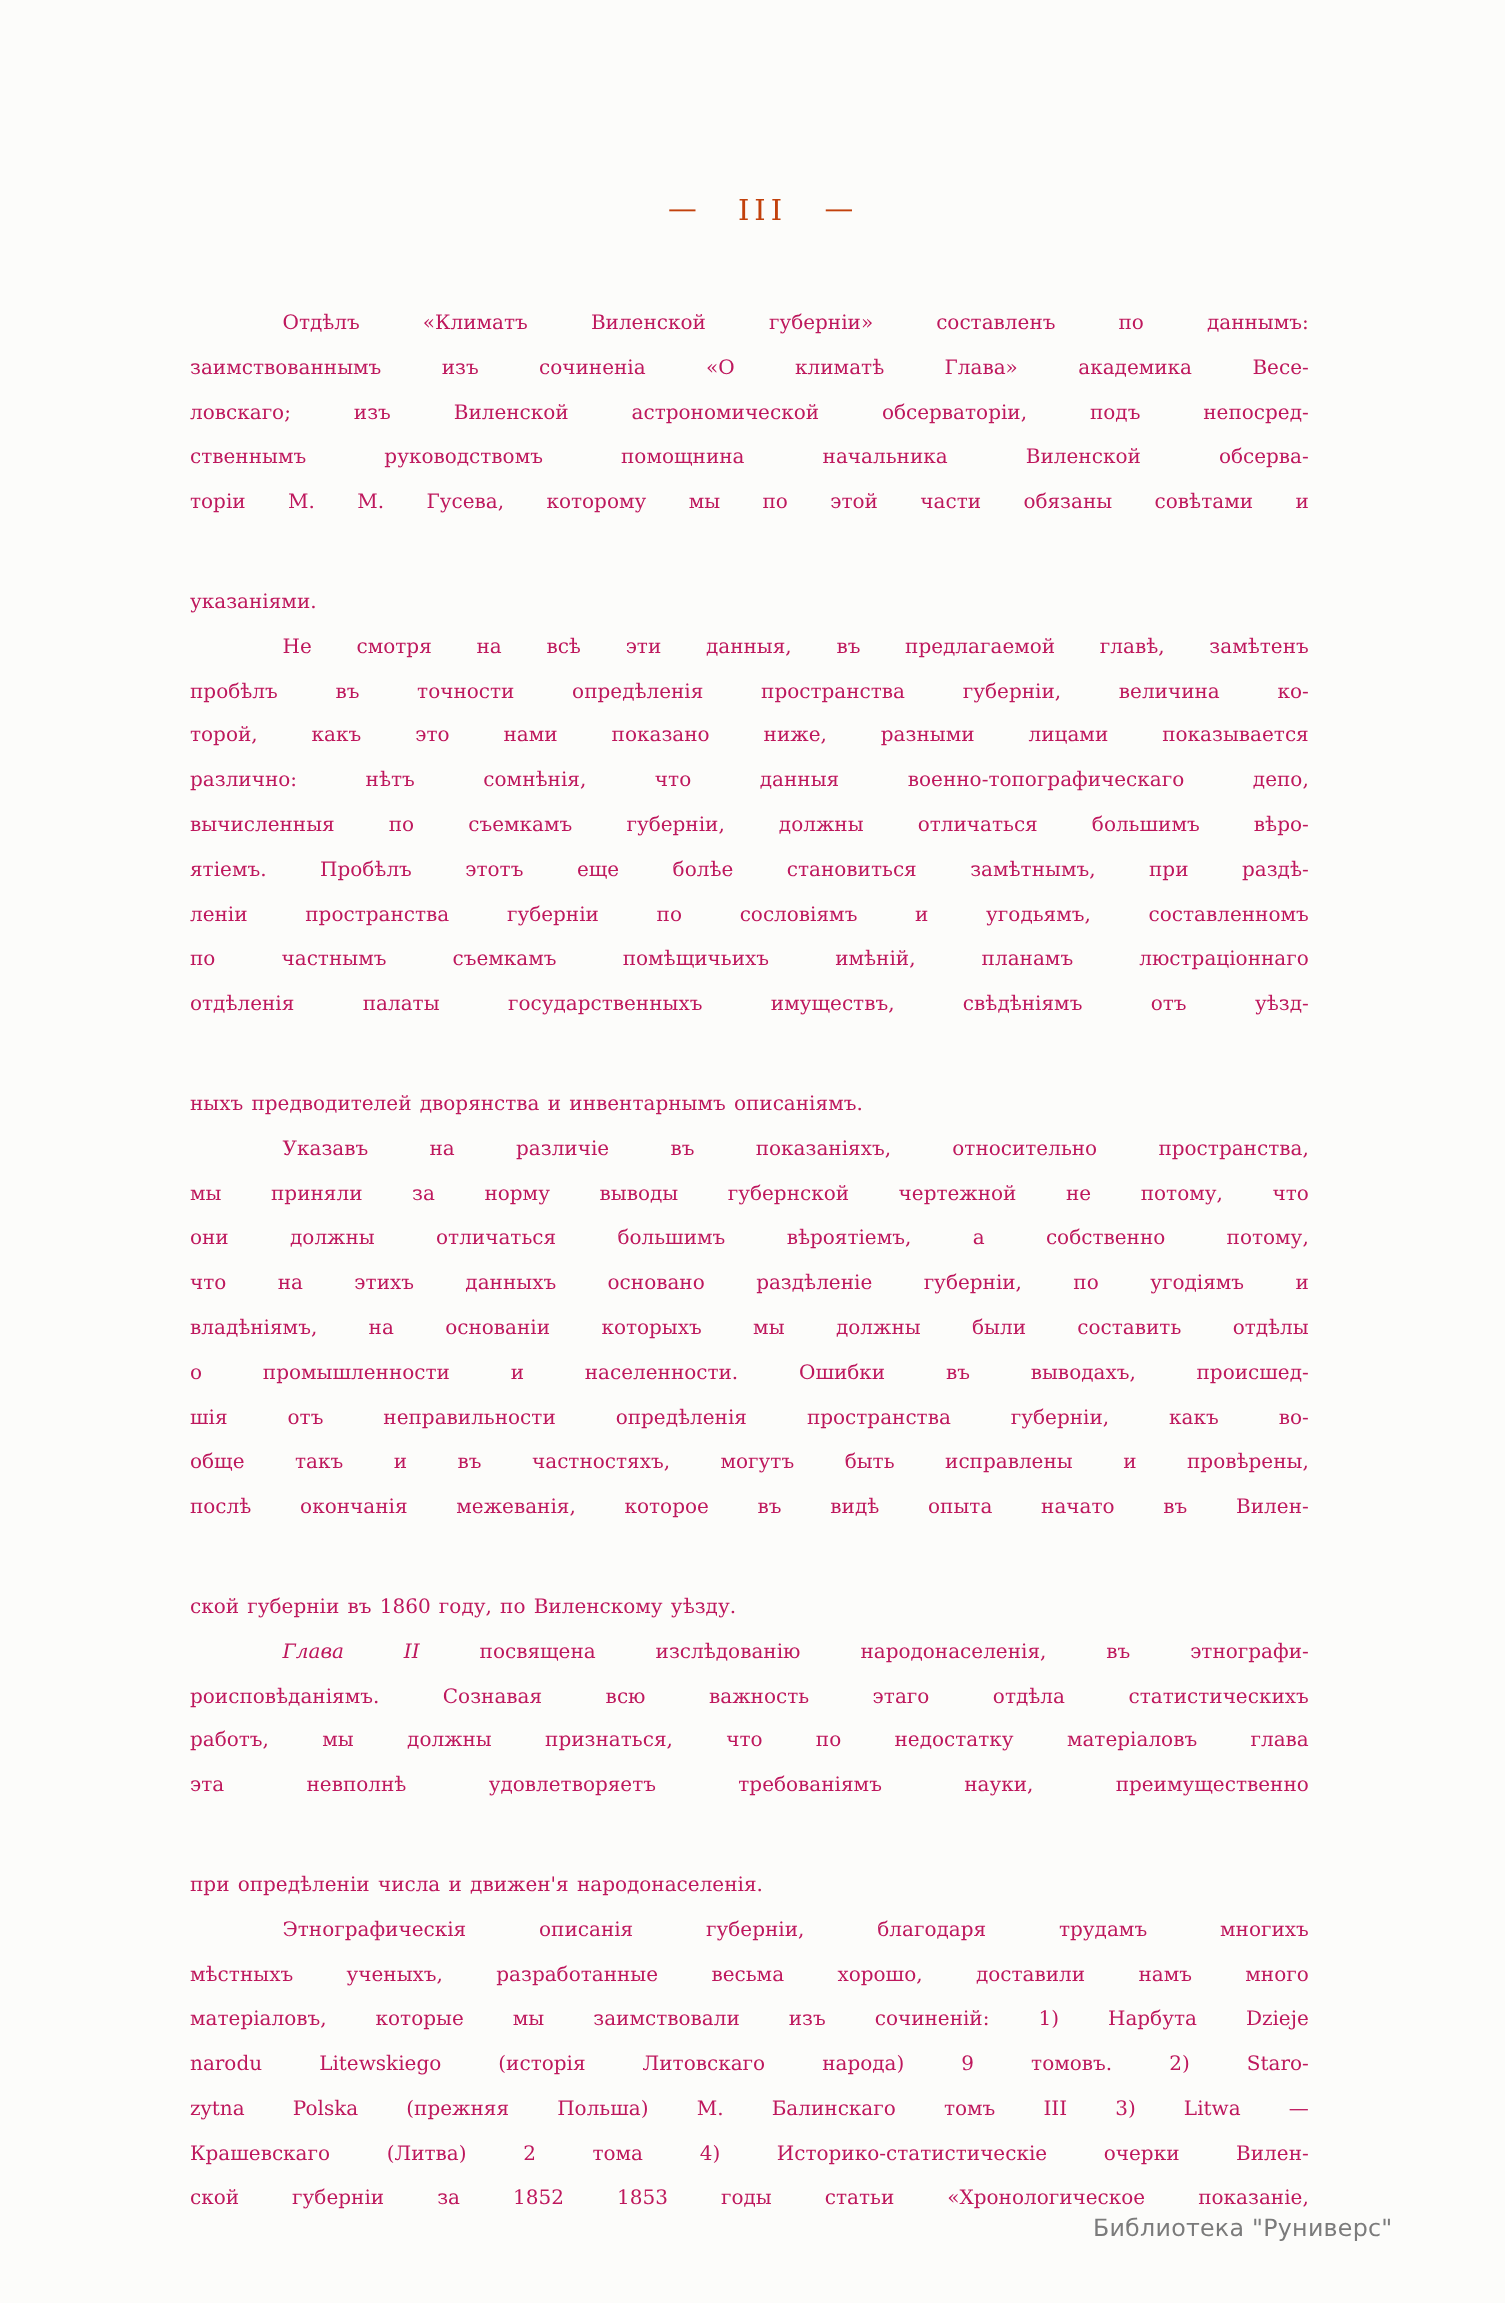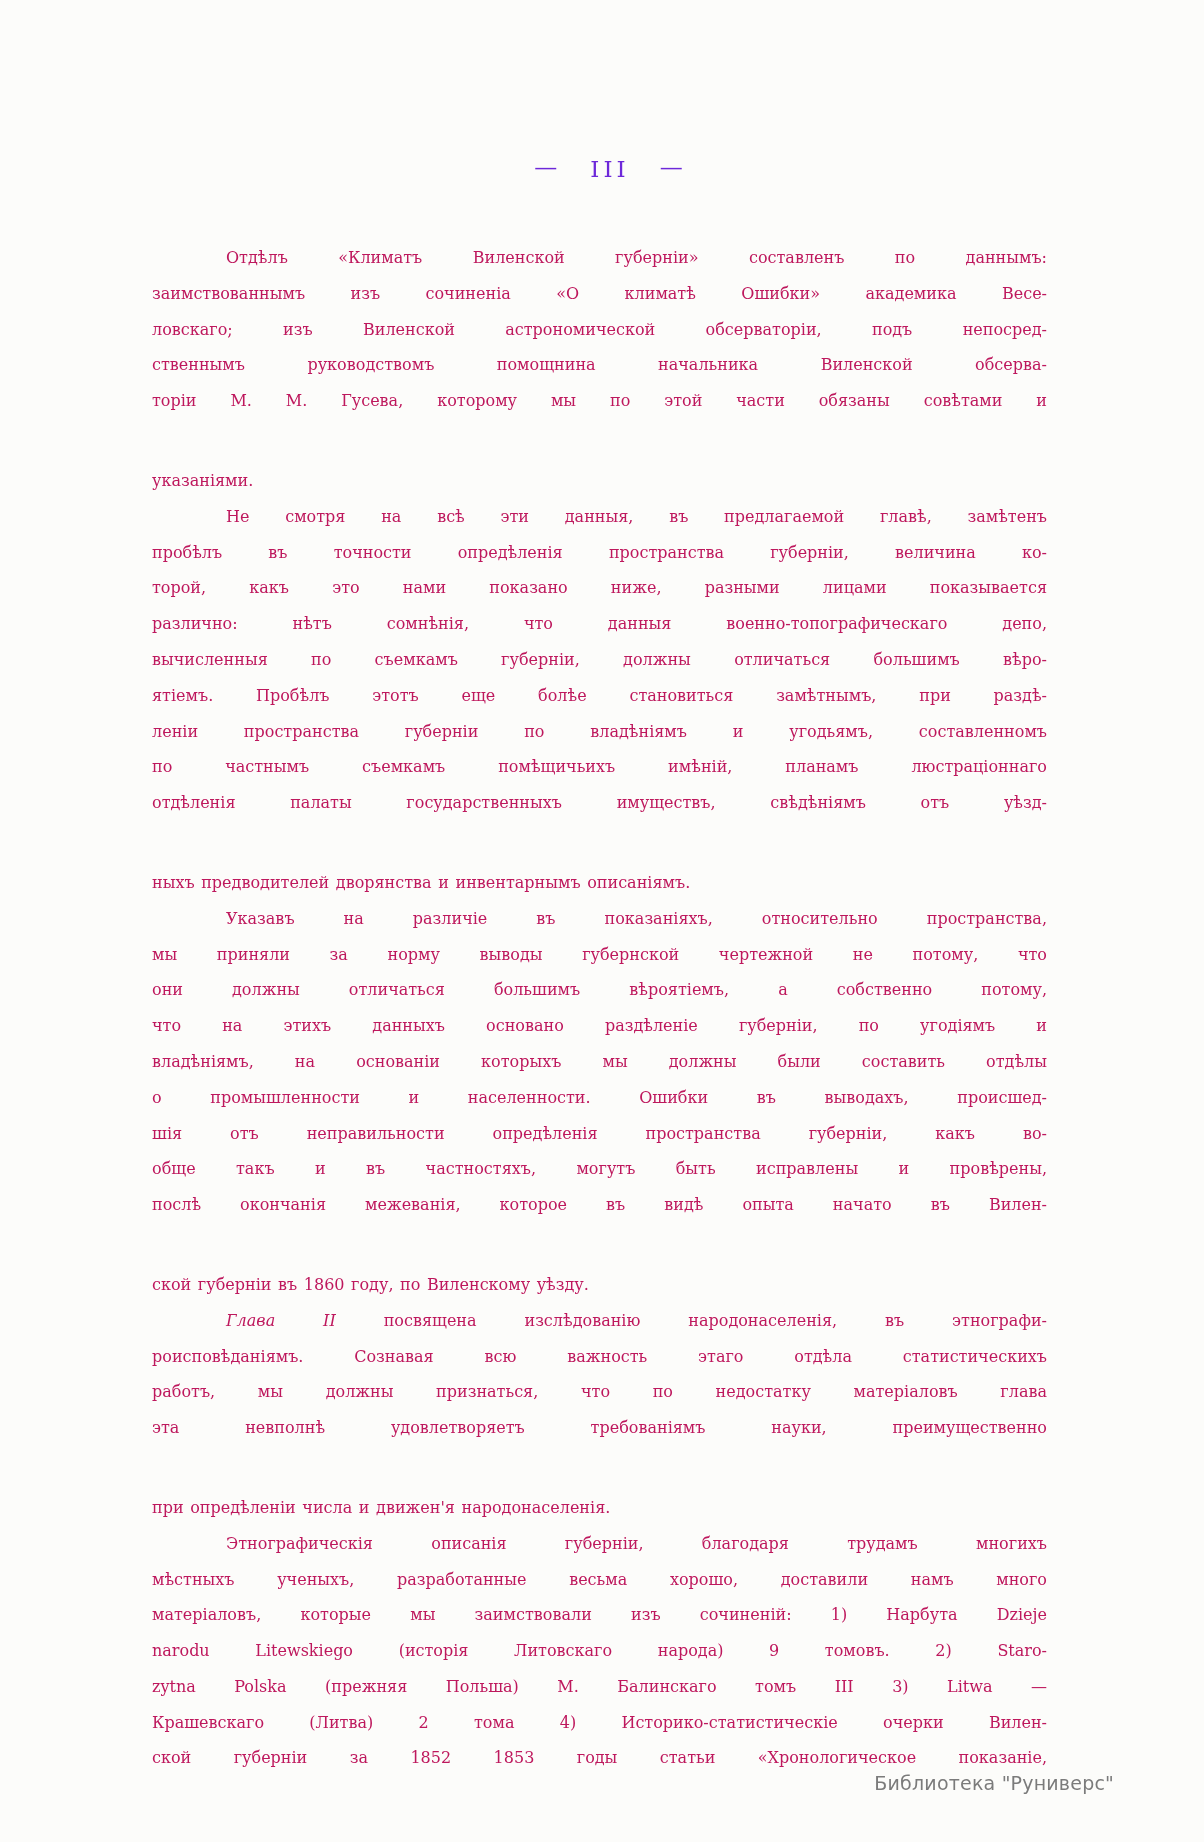--- a/index.html
+++ b/index.html
@@ -13,21 +13,21 @@
     width:1204px;height:1842px;
     background:#fcfcfa;
     overflow:hidden;
     color:#1a1a1a;
   }
   .header{
     position:absolute;
     left:160px;top:156px;width:900px;
     text-align:center;
     font-size:23px;
-    color:#6d28d9;
+    color:#c2410c;
     letter-spacing:3px;
   }
   .header .dash{margin:0 30px;position:relative;top:-2px;}
   .header .pagenum{letter-spacing:4px;}
   .body-text{
     position:absolute;
     left:152px;top:240px;width:895px;
     font-size:16px;
     line-height:35.8px;
     color:#be185d;
@@ -62,32 +62,32 @@
 <body>
 
 <div class="page">
 
   <div class="header">
     <span class="dash">—</span><span class="pagenum">III</span><span class="dash">—</span>
   </div>
 
   <div class="body-text">
       <div class="line indent">Отдѣлъ «Климатъ Виленской губерніи» составленъ по даннымъ:</div>
-      <div class="line">заимствованнымъ изъ сочиненіа «О климатѣ Ошибки» академика Весе-</div>
+      <div class="line">заимствованнымъ изъ сочиненіа «О климатѣ Глава» академика Весе-</div>
       <div class="line">ловскаго; изъ Виленской астрономической обсерваторіи, подъ непосред-</div>
       <div class="line">ственнымъ руководствомъ помощнина начальника Виленской обсерва-</div>
       <div class="line">торіи М. М. Гусева, которому мы по этой части обязаны совѣтами и</div>
       <div class="line no-just">указаніями.</div>
       <div class="line indent">Не смотря на всѣ эти данныя, въ предлагаемой главѣ, замѣтенъ</div>
       <div class="line">пробѣлъ въ точности опредѣленія пространства губерніи, величина ко-</div>
       <div class="line">торой, какъ это нами показано ниже, разными лицами показывается</div>
       <div class="line">различно: нѣтъ сомнѣнія, что данныя военно-топографическаго депо,</div>
       <div class="line">вычисленныя по съемкамъ губерніи, должны отличаться большимъ вѣро-</div>
       <div class="line">ятіемъ. Пробѣлъ этотъ еще болѣе становиться замѣтнымъ, при раздѣ-</div>
-      <div class="line">леніи пространства губерніи по владѣніямъ и угодьямъ, составленномъ</div>
+      <div class="line">леніи пространства губерніи по сословіямъ и угодьямъ, составленномъ</div>
       <div class="line">по частнымъ съемкамъ помѣщичьихъ имѣній, планамъ люстраціоннаго</div>
       <div class="line">отдѣленія палаты государственныхъ имуществъ, свѣдѣніямъ отъ уѣзд-</div>
       <div class="line no-just">ныхъ предводителей дворянства и инвентарнымъ описаніямъ.</div>
       <div class="line indent">Указавъ на различіе въ показаніяхъ, относительно пространства,</div>
       <div class="line">мы приняли за норму выводы губернской чертежной не потому, что</div>
       <div class="line">они должны отличаться большимъ вѣроятіемъ, а собственно потому,</div>
       <div class="line">что на этихъ данныхъ основано раздѣленіе губерніи, по угодіямъ и</div>
       <div class="line">владѣніямъ, на основаніи которыхъ мы должны были составить отдѣлы</div>
       <div class="line">о промышленности и населенности. Ошибки въ выводахъ, происшед-</div>
       <div class="line">шія отъ неправильности опредѣленія пространства губерніи, какъ во-</div>

